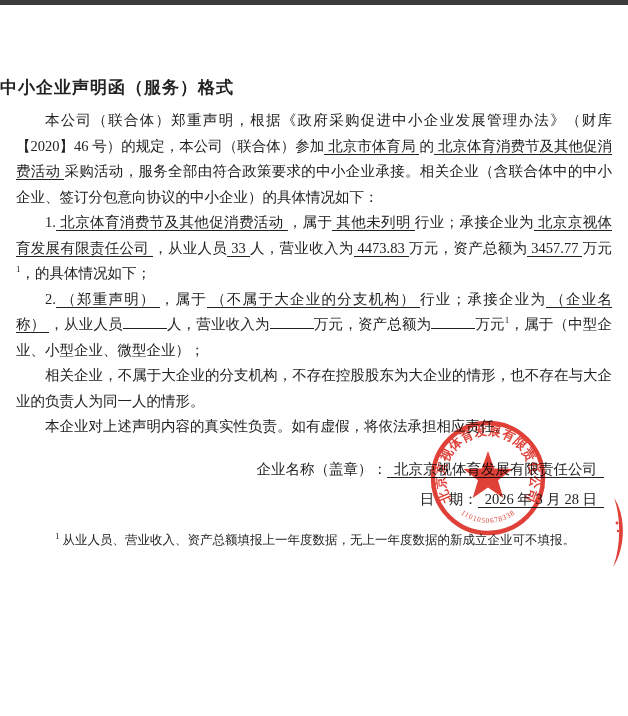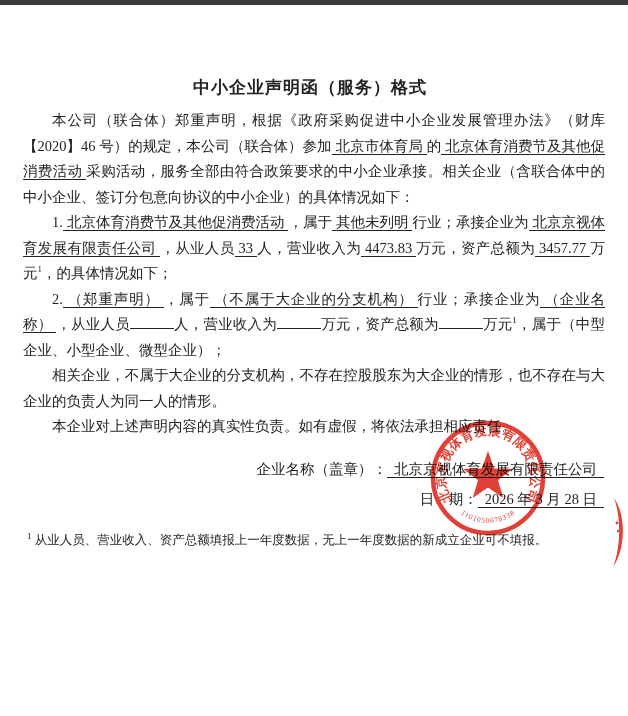--- a/index.html
+++ b/index.html
@@ -10,27 +10,27 @@
     overflow:hidden;
     font-family:"Liberation Serif","DejaVu Serif",serif;
     color:#222;
   }
   .topbar{
     position:absolute;top:0;left:0;width:628px;height:5px;
     background:#3c3c3c;
   }
   .title{
     margin:75px 8px 0 0;
-    text-align:center;
+    text-align:left;
     font-size:17px;line-height:26px;font-weight:bold;
     letter-spacing:1px;
   }
   .body{
     margin-top:7px;
-    padding:0 23px;
+    padding:0 16px;
     font-size:14.5px;line-height:25.5px;
     text-align:justify;
   }
   .para{margin:0;text-indent:2em;}
   .u{
     border-bottom:1px solid #222;
     padding:0 4px;
   }
   .blank{
     display:inline-block;
@@ -41,23 +41,23 @@
   sup{font-size:9px;vertical-align:super;line-height:0;}
   .sig{
     margin-top:14px;
     padding-right:24px;
     text-align:right;
     font-size:14.5px;line-height:30px;
   }
   .sig .u{padding:0 7px;}
   .footnote{
     margin:18px 0 0 27px;
-    padding-right:40px;
+    padding-right:53px;
     font-size:12.5px;line-height:17px;
-    text-align:left;
+    text-align:right;
   }
   .seal{
     position:absolute;left:429px;top:419px;
     mix-blend-mode:multiply;
     opacity:0.92;
   }
   .seal-fragment{
     position:absolute;left:595px;top:490px;
     mix-blend-mode:multiply;
     opacity:0.92;

